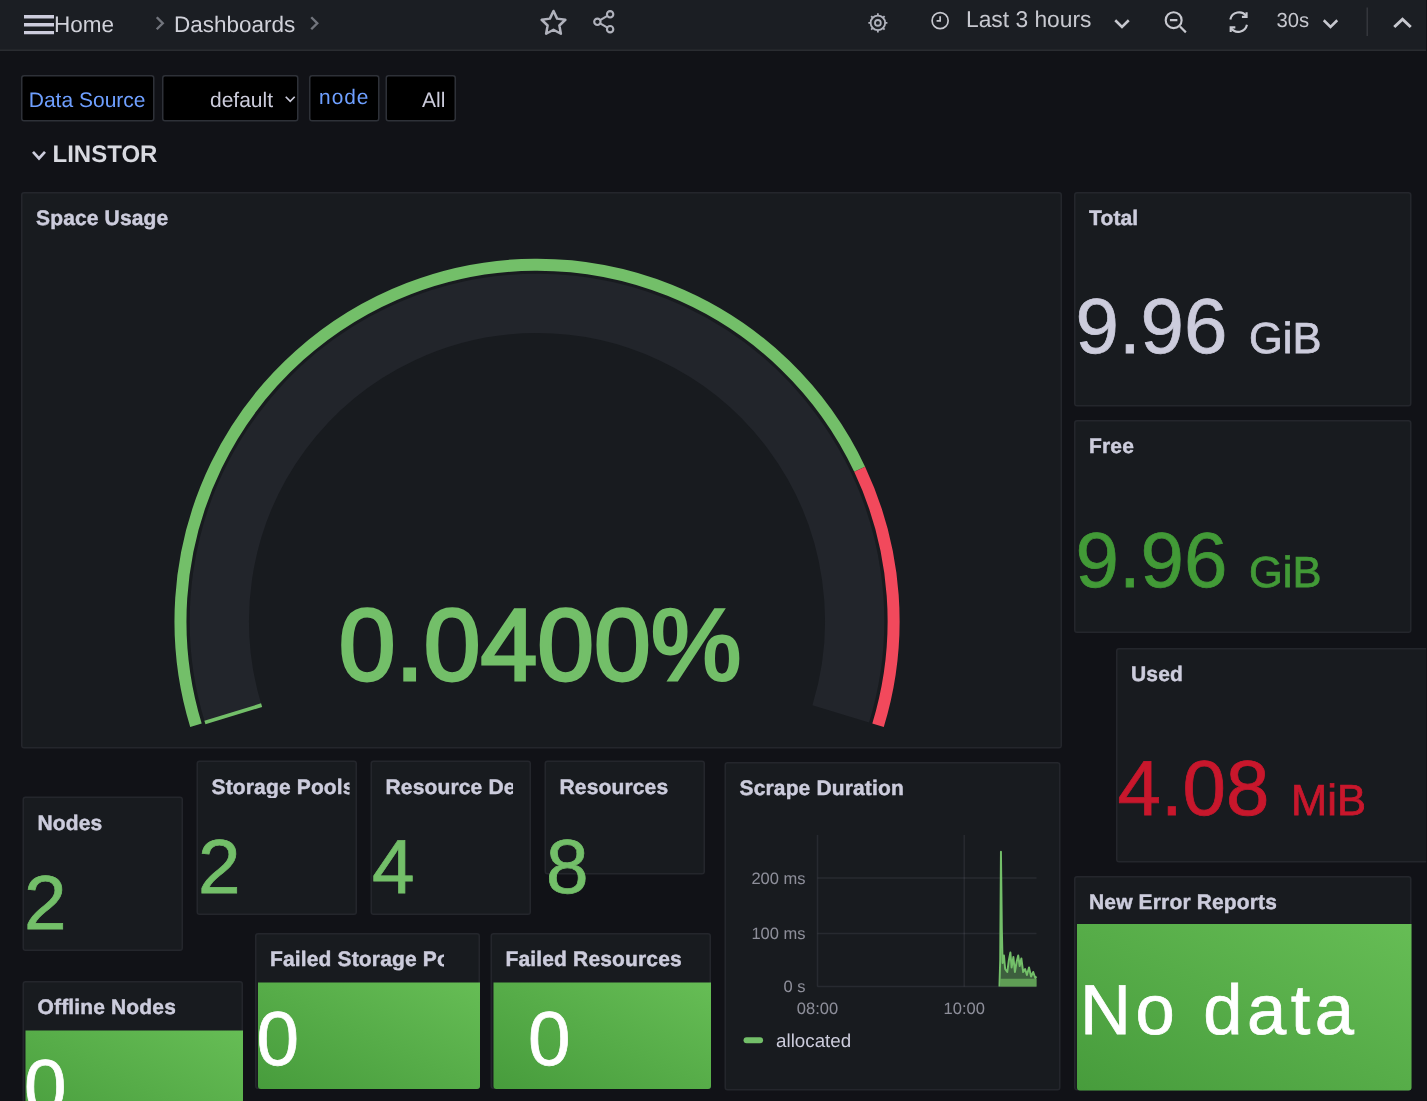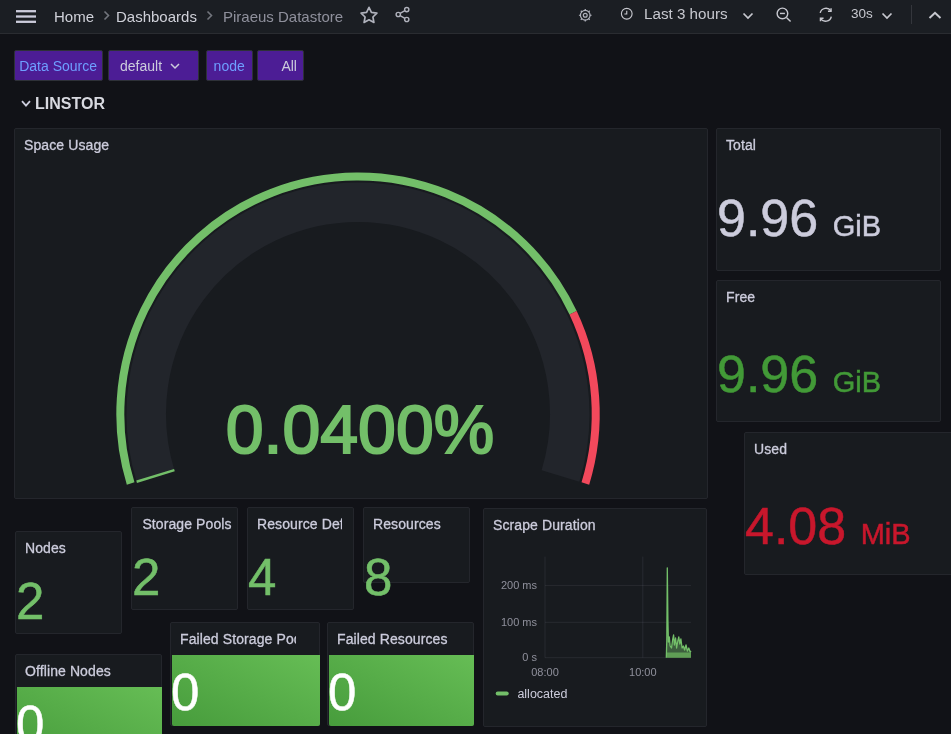--- a/index.html
+++ b/index.html
@@ -1,51 +1,50 @@
 <!DOCTYPE html>
 <html><head>
 <meta charset="utf-8">
 <style>
   html,body{margin:0;padding:0;background:#111217;}
   #app{position:relative;width:951px;height:734px;background:#111217;overflow:hidden;
        font-family:"Liberation Sans", sans-serif;color:#ccccdc;}
   .abs{position:absolute;}
   .panel{position:absolute;background:#181b1f;border:1px solid #24262c;border-radius:2px;box-sizing:border-box;}
-  .ptitle{position:absolute;left:9px;top:8px;font-size:14px;font-weight:400;color:#ccccdc;-webkit-text-stroke:0.3px #ccccdc;
+  .ptitle{position:absolute;left:9px;top:8px;font-size:14px;font-weight:700;color:#ccccdc;-webkit-text-stroke:0.3px #ccccdc;
           white-space:nowrap;overflow:hidden;letter-spacing:0.1px;}
   .statval{position:absolute;width:100%;font-weight:500;line-height:1;-webkit-text-stroke:0.5px currentColor;}
   
   #nav{position:absolute;left:0;top:0;width:951px;height:34px;background:#1b1e23;border-bottom:1.5px solid #2a2c31;box-sizing:border-box;}
   .navtxt{position:absolute;top:0;height:34px;line-height:34px;font-size:15px;color:#d0d1d9;white-space:nowrap;}
   .navr{height:27px !important;line-height:27px !important;}
   .dim{color:rgba(204,204,220,0.65);}
   .varbox{position:absolute;top:50px;height:31px;box-sizing:border-box;border:1px solid #2e3138;border-radius:2px;
-          background:#4c1d95;display:flex;align-items:center;font-size:14px;}
+          background:#000000;display:flex;align-items:center;font-size:14px;}
 </style>
 </head>
 <body>
 <div id="app">
 
   <div id="nav"></div>
   <svg class="abs" style="left:16.4px;top:9.6px" width="20" height="13" viewBox="0 0 20 13">
     <g stroke="#ccccdc" stroke-width="2.3">
       <line x1="0" y1="1.2" x2="20" y2="1.2"></line>
         <line x1="0" y1="6.5" x2="20" y2="6.5"></line>
         <line x1="0" y1="11.8" x2="20" y2="11.8"></line>
     </g>
   </svg>
-  <div class="navtxt" style="left:54px;">Home</div>
+  <div class="navtxt" style="left:36px;">Home</div>
   <svg class="abs" style="left:102px;top:10px" width="9" height="11" viewBox="0 0 9 11">
       <polyline points="2.5,1.5 6.5,5.5 2.5,9.5" fill="none" stroke="#72757d" stroke-width="1.6"></polyline>
     </svg>
   <div class="navtxt" style="left:116px;">Dashboards</div>
   <svg class="abs" style="left:205px;top:10px" width="9" height="11" viewBox="0 0 9 11">
       <polyline points="2.5,1.5 6.5,5.5 2.5,9.5" fill="none" stroke="#72757d" stroke-width="1.6"></polyline>
     </svg>
-  <div class="navtxt dim" style="left:223px;">Piraeus Datastore</div>
 
   <svg class="abs" style="left:358.5px;top:4.5px" width="20" height="20" viewBox="0 0 24 24">
     <path d="M12 2.8 L14.9 8.9 L21.5 9.8 L16.7 14.4 L17.9 21 L12 17.8 L6.1 21 L7.3 14.4 L2.5 9.8 L9.1 8.9 Z" fill="none" stroke="#b0b2bc" stroke-width="2" stroke-linejoin="round"></path>
   </svg>
 
   <svg class="abs" style="left:394px;top:5.7px" width="17" height="17" viewBox="0 0 24 24">
     <g stroke="#b0b2bc" stroke-width="2" fill="none">
       <circle cx="18" cy="5" r="3"></circle>
         <circle cx="6" cy="12" r="3"></circle>
         <circle cx="18" cy="19" r="3"></circle>
@@ -94,28 +93,28 @@
       <polyline points="1.5,1.5 6,6 10.5,1.5" fill="none" stroke="#c7c8cf" stroke-width="1.7"></polyline>
     </svg>
   <div class="abs" style="left:911px;top:5px;width:1px;height:19px;background:#34363c;"></div>
   <svg class="abs" style="left:928px;top:11.3px" width="14" height="9" viewBox="0 0 14 9">
       <polyline points="1.5,7 7,1.8 12.5,7" fill="none" stroke="#c7c8cf" stroke-width="2"></polyline>
     </svg>
 
   <div class="varbox" style="left:13.6px;width:89px;">
       <span style="margin:0 auto;color:#6e9fff;font-weight:500;">Data Source</span>
     </div>
-  <div class="varbox" style="left:108px;width:91px;">
+  <div class="varbox" style="left:108px;width:91px;padding-left:20px;">
      <span style="margin-left:11px;color:#ccccdc;">default</span>
      <svg style="margin-left:7px" width="12" height="8" viewBox="0 0 12 8">
         <polyline points="2,2 6,6 10,2" fill="none" stroke="#ccccdc" stroke-width="1.5"></polyline>
       </svg>
   </div>
   <div class="varbox" style="left:205.7px;width:47px;">
-      <span style="margin:16px auto;color:#6e9fff;font-weight:500;">node</span>
+      <span style="margin:16px auto;color:#6e9fff;font-weight:500;font-family:Liberation Mono, monospace;">node</span>
     </div>
   <div class="varbox" style="left:257.4px;width:47px;">
      <span style="margin-left:23px;color:#ccccdc;">All</span>
      <svg style="margin-left:7px" width="12" height="8" viewBox="0 0 12 8">
         <polyline points="2,2 6,6 10,2" fill="none" stroke="#ccccdc" stroke-width="1.5"></polyline>
       </svg>
   </div>
 
   <svg class="abs" style="left:20px;top:99px" width="12" height="9" viewBox="0 0 12 9">
       <polyline points="2,2.2 6,6.6 10,2.2" fill="none" stroke="#ccccdc" stroke-width="1.8"></polyline>
@@ -138,20 +137,26 @@
     <div class="ptitle">Total</div>
     <div class="statval" style="top:63px;font-size:52px;color:#ccccdc;">9.96 <span style="font-size:29px;">GiB</span></div>
   </div>
   <div class="panel" style="left:716px;top:280px;width:225px;height:142px;">
     <div class="ptitle">Free</div>
     <div class="statval" style="top:67px;font-size:52px;color:#429a37;">9.96 <span style="font-size:29px;">GiB</span></div>
   </div>
   <div class="panel" style="left:716px;top:432px;width:225px;height:143px;margin-left:28px;">
     <div class="ptitle">Used</div>
     <div class="statval" style="top:67px;font-size:52px;color:#c8172c;">4.08 <span style="font-size:29px;">MiB</span></div>
+  </div>
+  <div class="panel" style="left:716px;top:584px;width:225px;height:143px;">
+    <div class="ptitle">New Error Reports</div>
+    <div class="abs" style="left:1px;top:31px;width:223px;height:111px;border-radius:0 0 2px 2px;
+         background:linear-gradient(to top right,#479c3c,#66bd55);"></div>
+    <div class="statval" style="top:64px;font-size:47px;color:#ffffff;letter-spacing:3px;text-indent:3px;-webkit-text-stroke:0.5px #ffffff;">No data</div>
   </div>
 
   <div class="panel" style="left:15px;top:507px;width:107px;height:103px;margin-top:24px;">
     <div class="ptitle">Nodes</div>
     <div class="statval" style="top:44px;font-size:51px;color:#73bf69;">2</div>
   </div>
   <div class="panel" style="left:131px;top:507px;width:107px;height:103px;">
     <div class="ptitle" style="width:92px;text-align:center;">Storage Pools</div>
     <div class="statval" style="top:44px;font-size:51px;color:#73bf69;">2</div>
   </div>
@@ -194,20 +199,20 @@
     <div class="abs" style="left:1px;top:32px;width:145px;height:71px;border-radius:0 0 2px 2px;
          background:linear-gradient(to top right,#479c3c,#66bd55);"></div>
     <div class="statval" style="top:44px;font-size:51px;color:#ffffff;">0</div>
   </div>
   <div class="panel" style="left:170px;top:622px;width:150px;height:104px;">
     <div class="ptitle" style="width:116px;">Failed Storage Pools</div>
     <div class="abs" style="left:1px;top:32px;width:148px;height:71px;border-radius:0 0 2px 2px;
          background:linear-gradient(to top right,#479c3c,#66bd55);"></div>
     <div class="statval" style="top:44px;font-size:51px;color:#ffffff;">0</div>
   </div>
-  <div class="panel" style="left:327px;top:622px;width:147px;height:104px;">
+  <div class="panel" style="left:327px;top:622px;width:147px;height:104px;padding-left:24px;">
     <div class="ptitle" style="width:131px;">Failed Resources</div>
     <div class="abs" style="left:1px;top:32px;width:145px;height:71px;border-radius:0 0 2px 2px;
          background:linear-gradient(to top right,#479c3c,#66bd55);"></div>
     <div class="statval" style="top:44px;font-size:51px;color:#ffffff;">0</div>
   </div>
 
 </div>
 
 </body></html>

